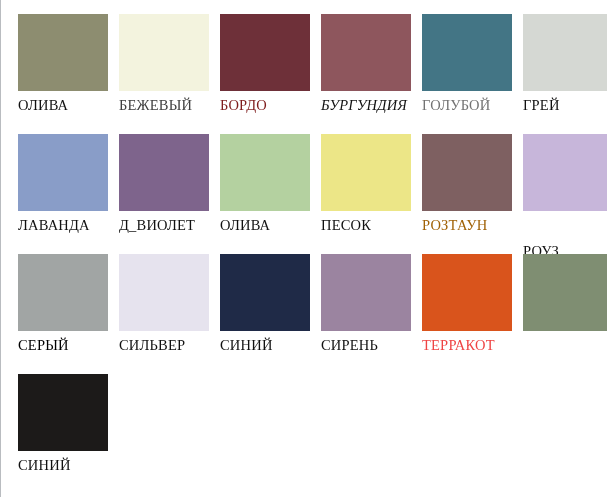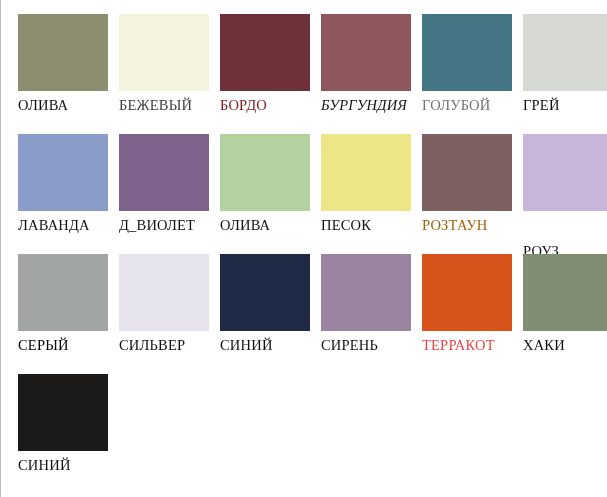--- a/index.html
+++ b/index.html
@@ -124,19 +124,18 @@
     <div class="swatch-cell">
       <span class="swatch-chip" style="background-color: rgb(155, 132, 160);"></span>
       <span class="swatch-label" style="color: rgb(17, 17, 17);">СИРЕНЬ</span>
     </div>
     <div class="swatch-cell">
       <span class="swatch-chip" style="background-color: rgb(217, 84, 28);"></span>
       <span class="swatch-label" style="color: #ef4444;">ТЕРРАКОТ</span>
     </div>
     <div class="swatch-cell">
       <span class="swatch-chip" style="background-color: rgb(127, 142, 114);"></span>
-      <span class="swatch-label" style="color: rgb(17, 17, 17);">ХАКИ</span>
     </div>
     <div class="swatch-cell">
       <span class="swatch-chip" style="background-color: rgb(28, 26, 25);"></span>
       <span class="swatch-label" style="color: rgb(17, 17, 17);">СИНИЙ</span>
     </div>
   </div>
 
 </body></html>

